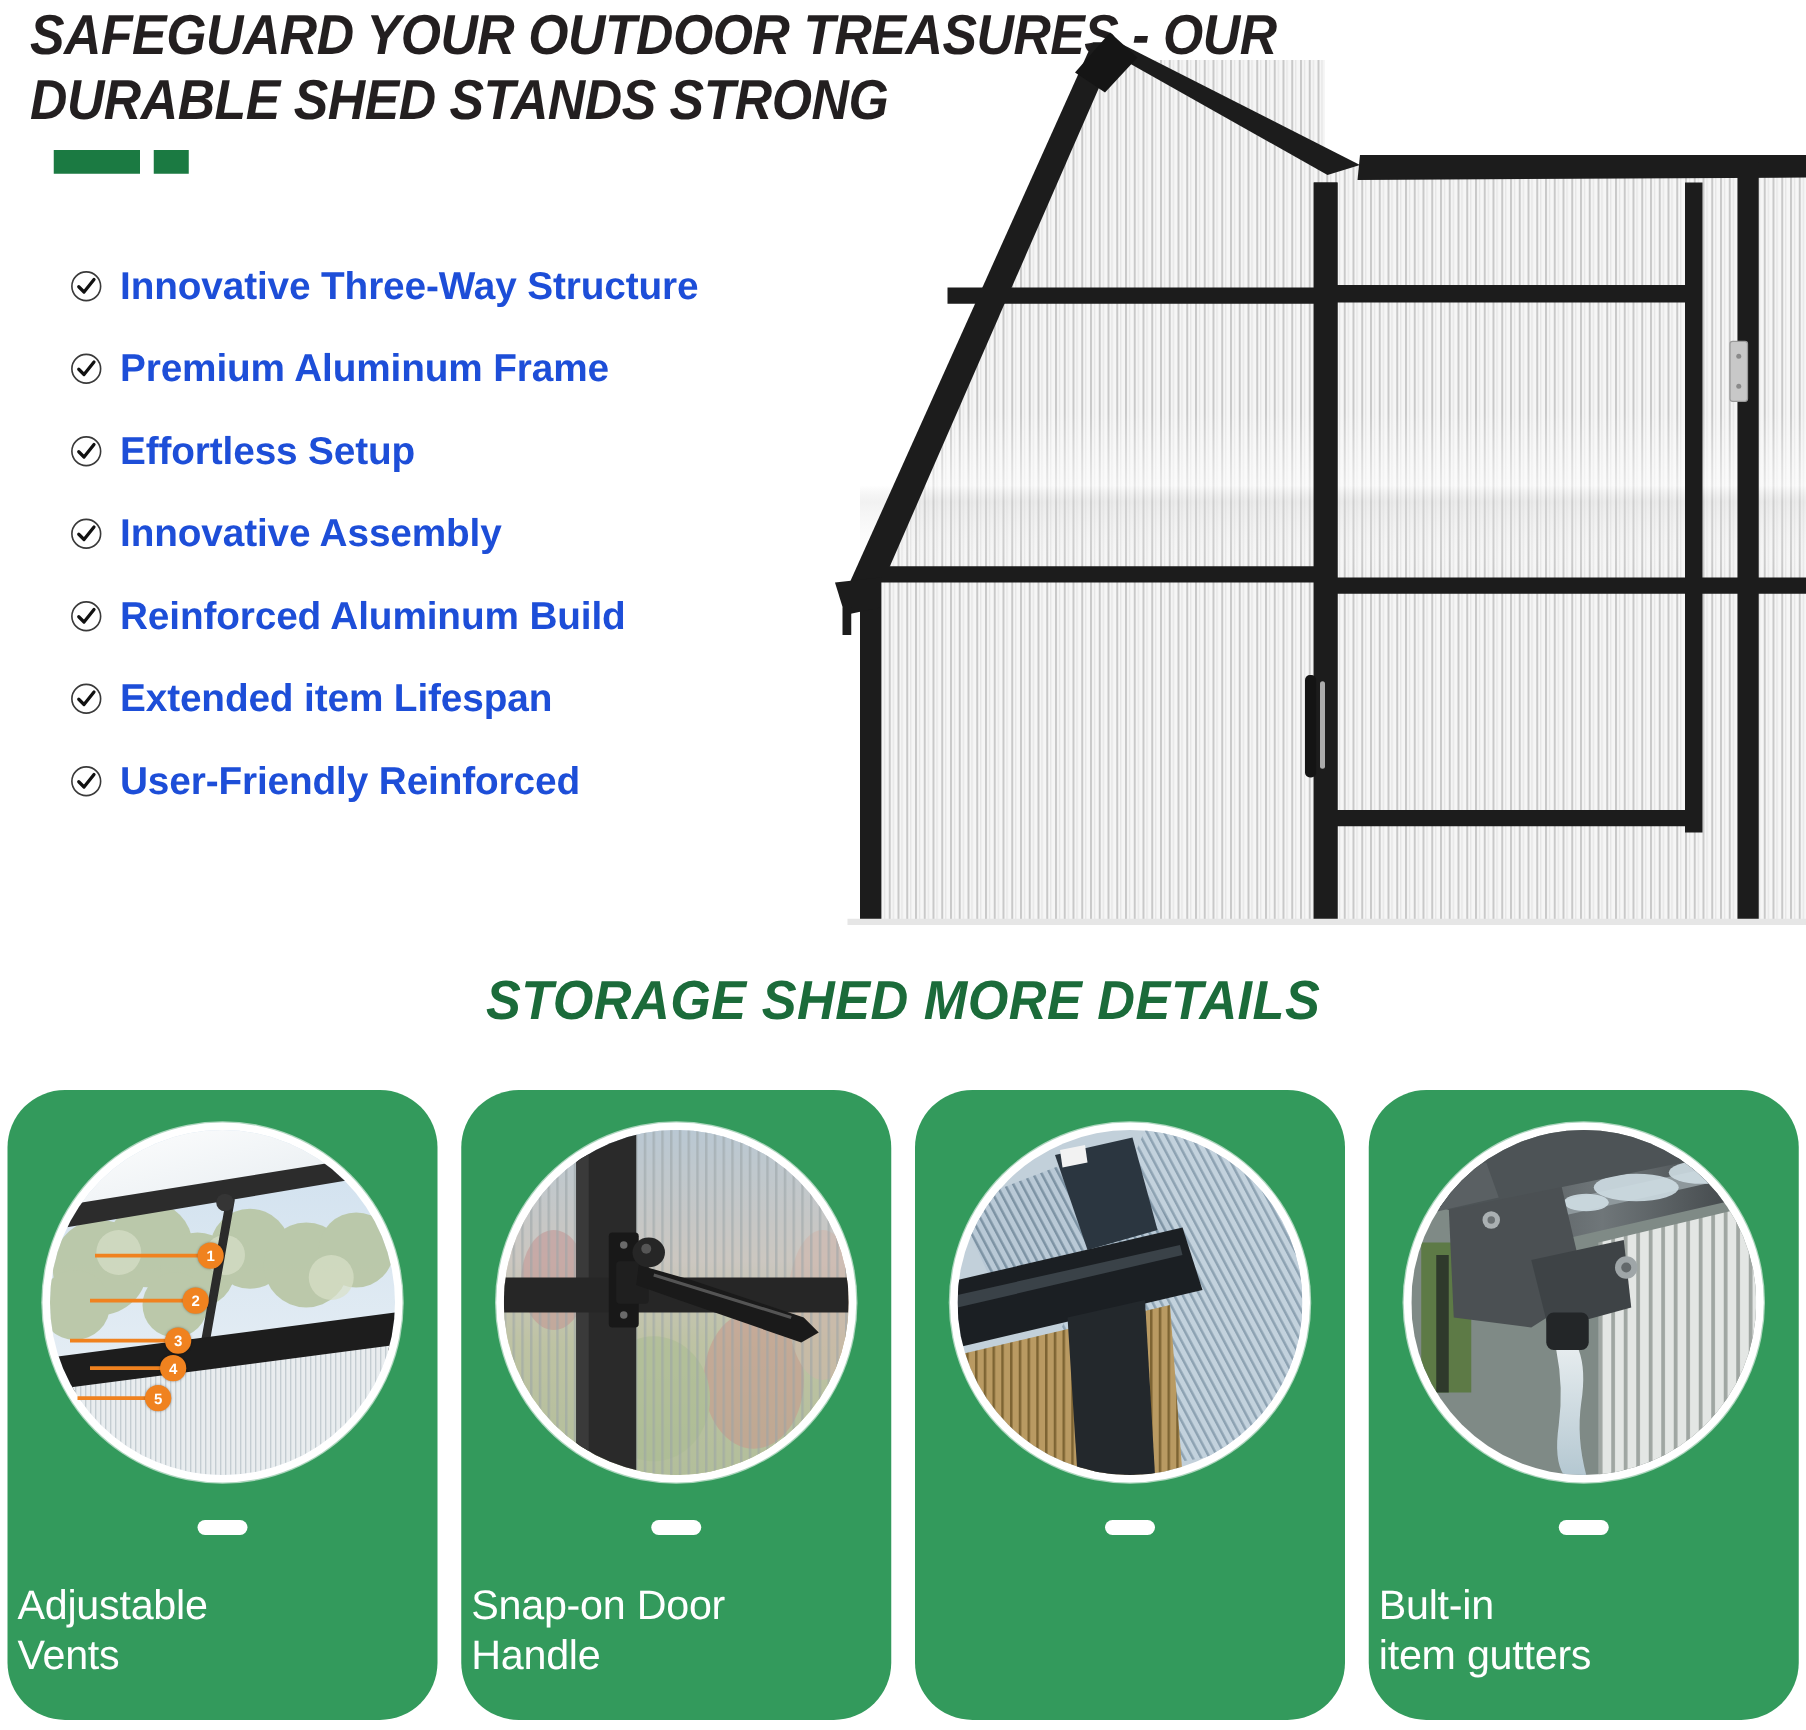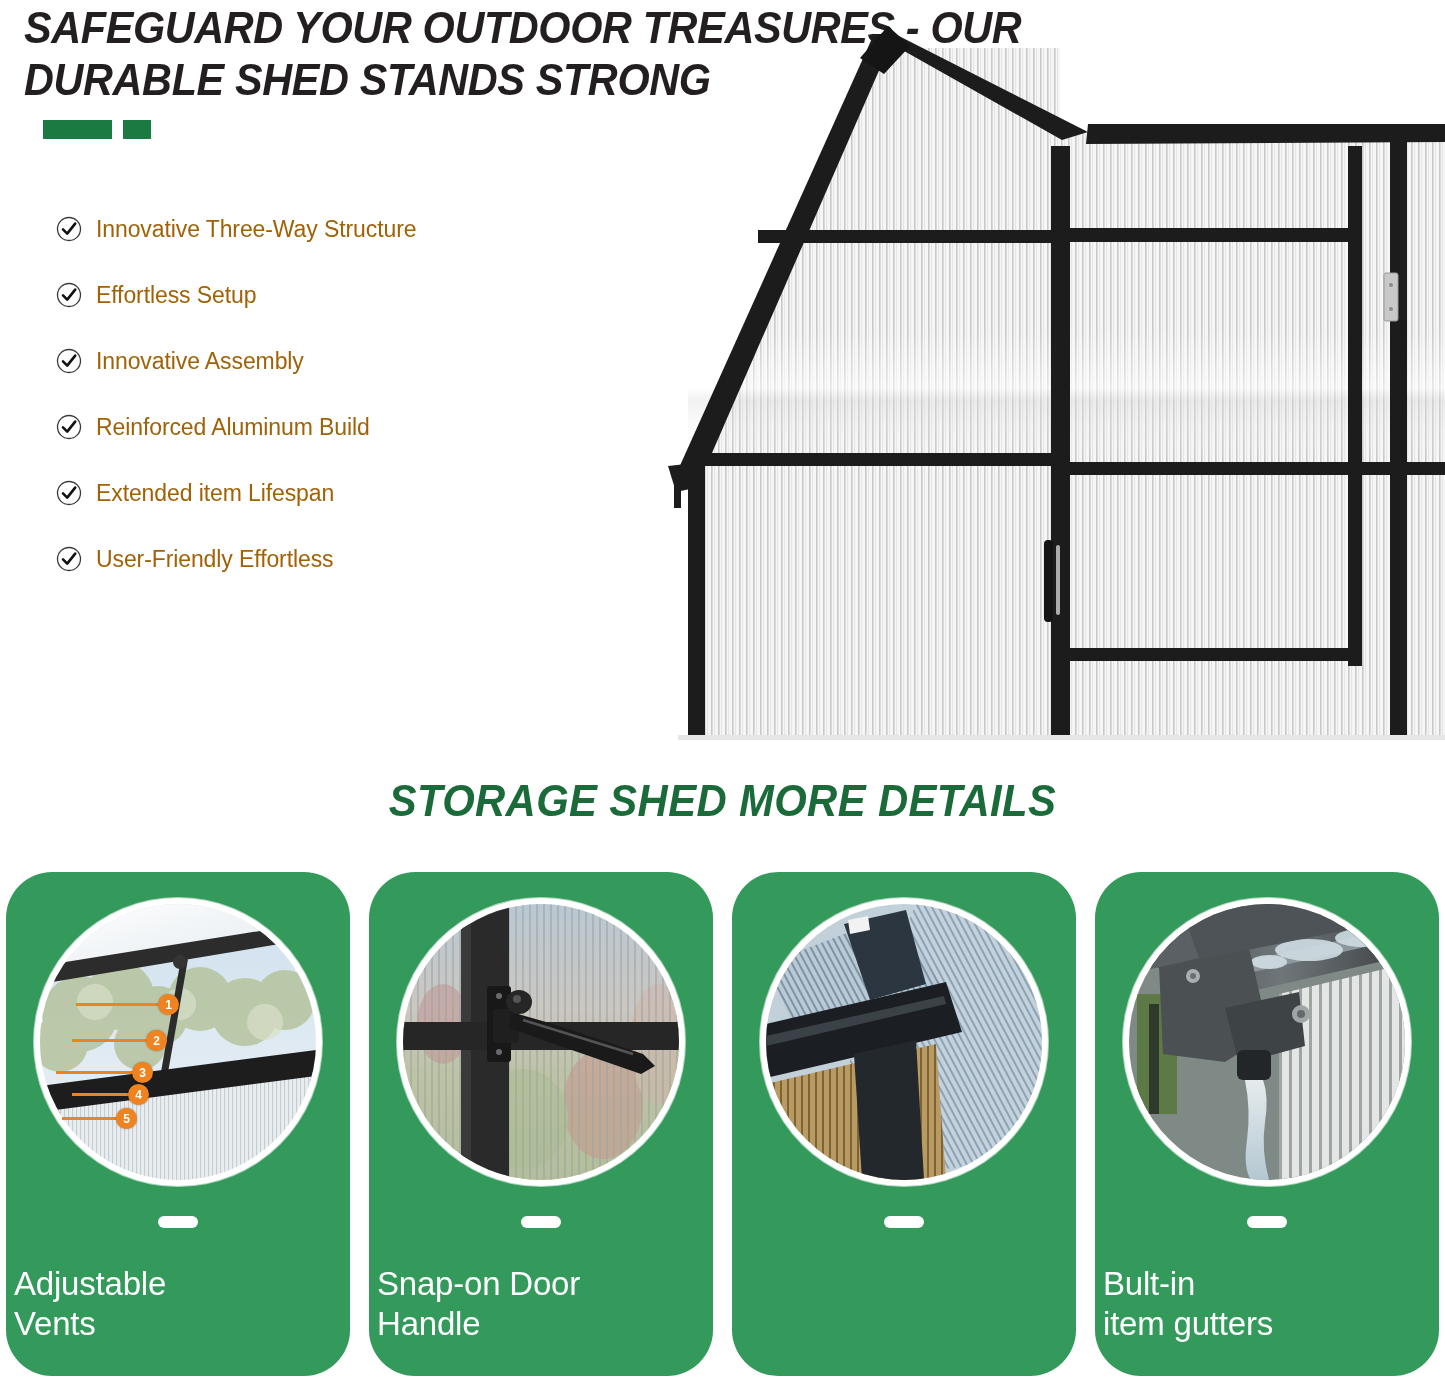--- a/index.html
+++ b/index.html
@@ -42,24 +42,25 @@
 
   .feature-list { position: absolute; left: 56px; top: 196px; width: 640px; }
   .feature-item {
     display: flex;
     align-items: center;
     gap: 14px;
     height: 66px;
   }
   .check-icon { width: 26px; height: 26px; flex: 0 0 26px; }
   .feature-text {
-    font-size: 23px;
-    color: #a16207;
+    font-size: 31px;
+    color: #1d4ed8;
     letter-spacing: -0.1px;
     white-space: nowrap;
+    font-weight: bold;
   }
 
   
   .shed-photo {
     position: absolute;
     left: 648px; top: 0px;
     width: 797px; height: 740px;
     overflow: hidden;
   }
 
@@ -238,20 +239,29 @@
       <div class="feature-item">
         <span class="check-icon">
           <svg viewBox="0 0 26 26" width="26" height="26">
             <circle cx="13" cy="13" r="11.5" fill="none" stroke="#3a3a3a" stroke-width="1.3"></circle>
             <path d="M7 13.4 L11.2 17.6 L19.2 7.6" fill="none" stroke="#111" stroke-width="2.6" stroke-linecap="round" stroke-linejoin="round"></path>
           </svg>
         </span>
         <span class="feature-text">Innovative Three-Way Structure</span>
       </div>
 
+      <div class="feature-item">
+        <span class="check-icon">
+          <svg viewBox="0 0 26 26" width="26" height="26">
+            <circle cx="13" cy="13" r="11.5" fill="none" stroke="#3a3a3a" stroke-width="1.3"></circle>
+            <path d="M7 13.4 L11.2 17.6 L19.2 7.6" fill="none" stroke="#111" stroke-width="2.6" stroke-linecap="round" stroke-linejoin="round"></path>
+          </svg>
+        </span>
+        <span class="feature-text">Premium Aluminum Frame</span>
+      </div>
 
       <div class="feature-item">
         <span class="check-icon">
           <svg viewBox="0 0 26 26" width="26" height="26">
             <circle cx="13" cy="13" r="11.5" fill="none" stroke="#3a3a3a" stroke-width="1.3"></circle>
             <path d="M7 13.4 L11.2 17.6 L19.2 7.6" fill="none" stroke="#111" stroke-width="2.6" stroke-linecap="round" stroke-linejoin="round"></path>
           </svg>
         </span>
         <span class="feature-text">Effortless Setup</span>
       </div>
@@ -287,21 +297,21 @@
         <span class="feature-text">Extended item Lifespan</span>
       </div>
 
       <div class="feature-item">
         <span class="check-icon">
           <svg viewBox="0 0 26 26" width="26" height="26">
             <circle cx="13" cy="13" r="11.5" fill="none" stroke="#3a3a3a" stroke-width="1.3"></circle>
             <path d="M7 13.4 L11.2 17.6 L19.2 7.6" fill="none" stroke="#111" stroke-width="2.6" stroke-linecap="round" stroke-linejoin="round"></path>
           </svg>
         </span>
-        <span class="feature-text">User-Friendly Effortless</span>
+        <span class="feature-text">User-Friendly Reinforced</span>
       </div>
 
     </div>
   </div>
 
   <div class="details-heading">STORAGE SHED MORE DETAILS</div>
 
   <div class="cards">
 
     <div class="card">

